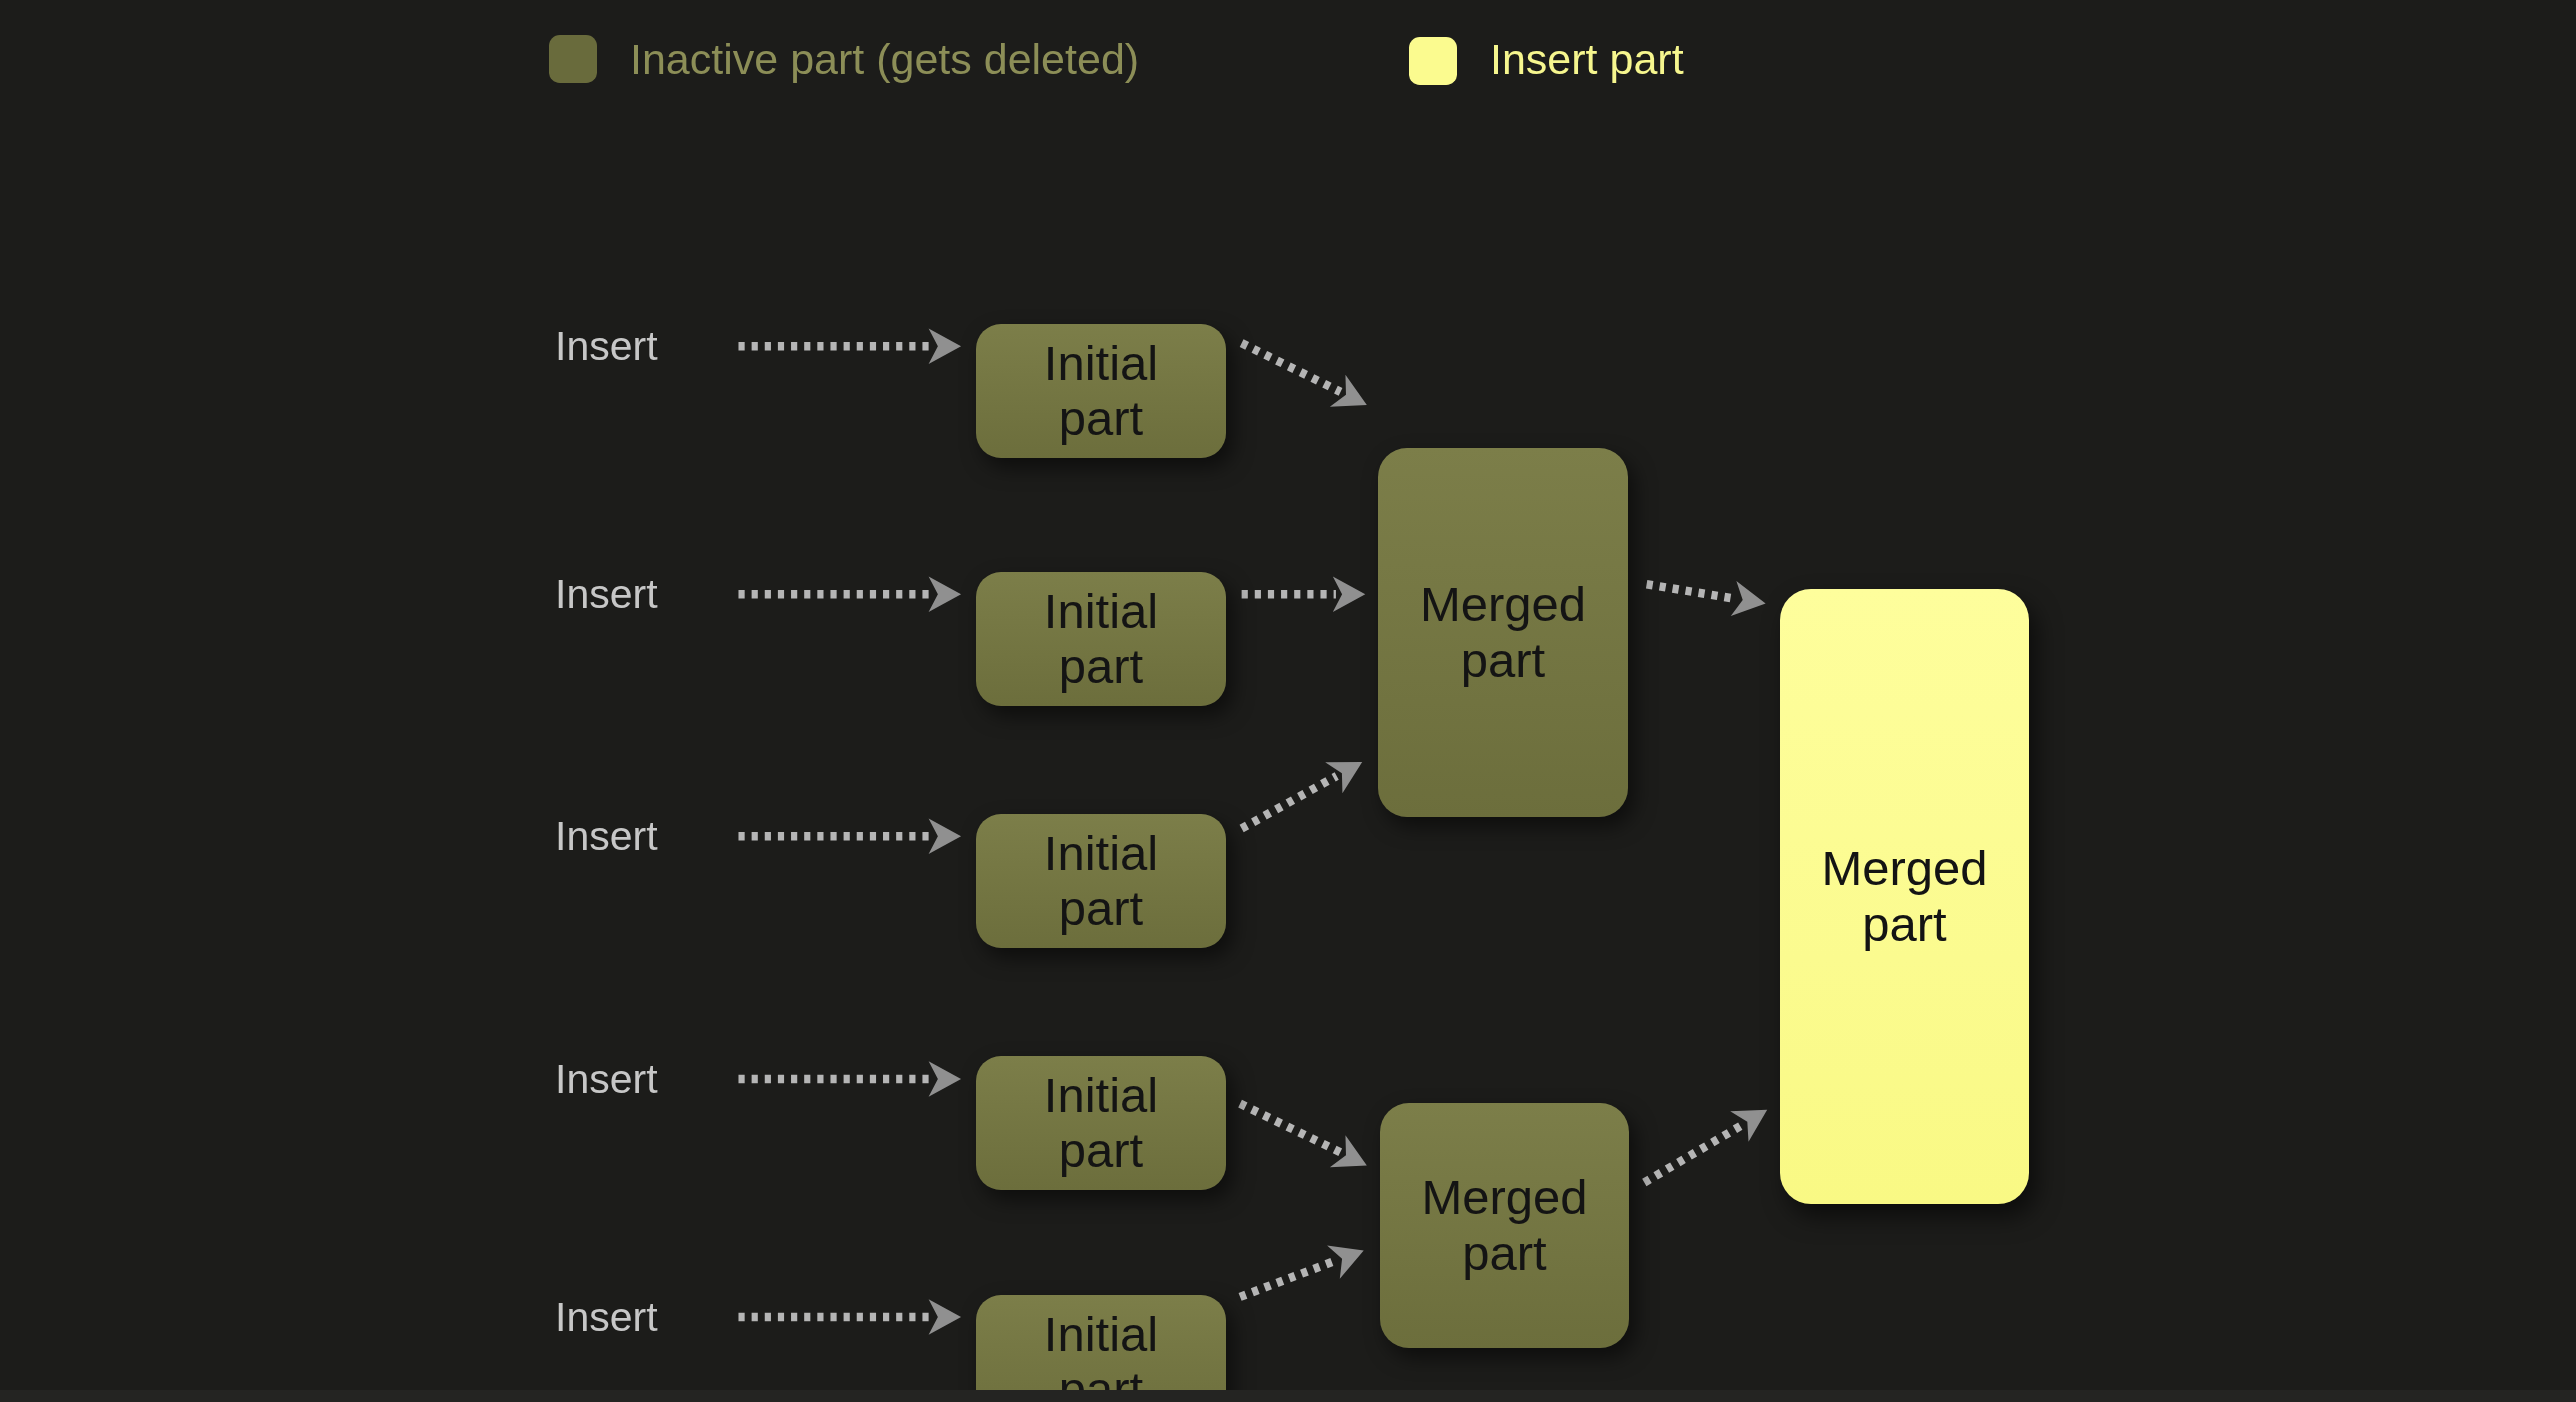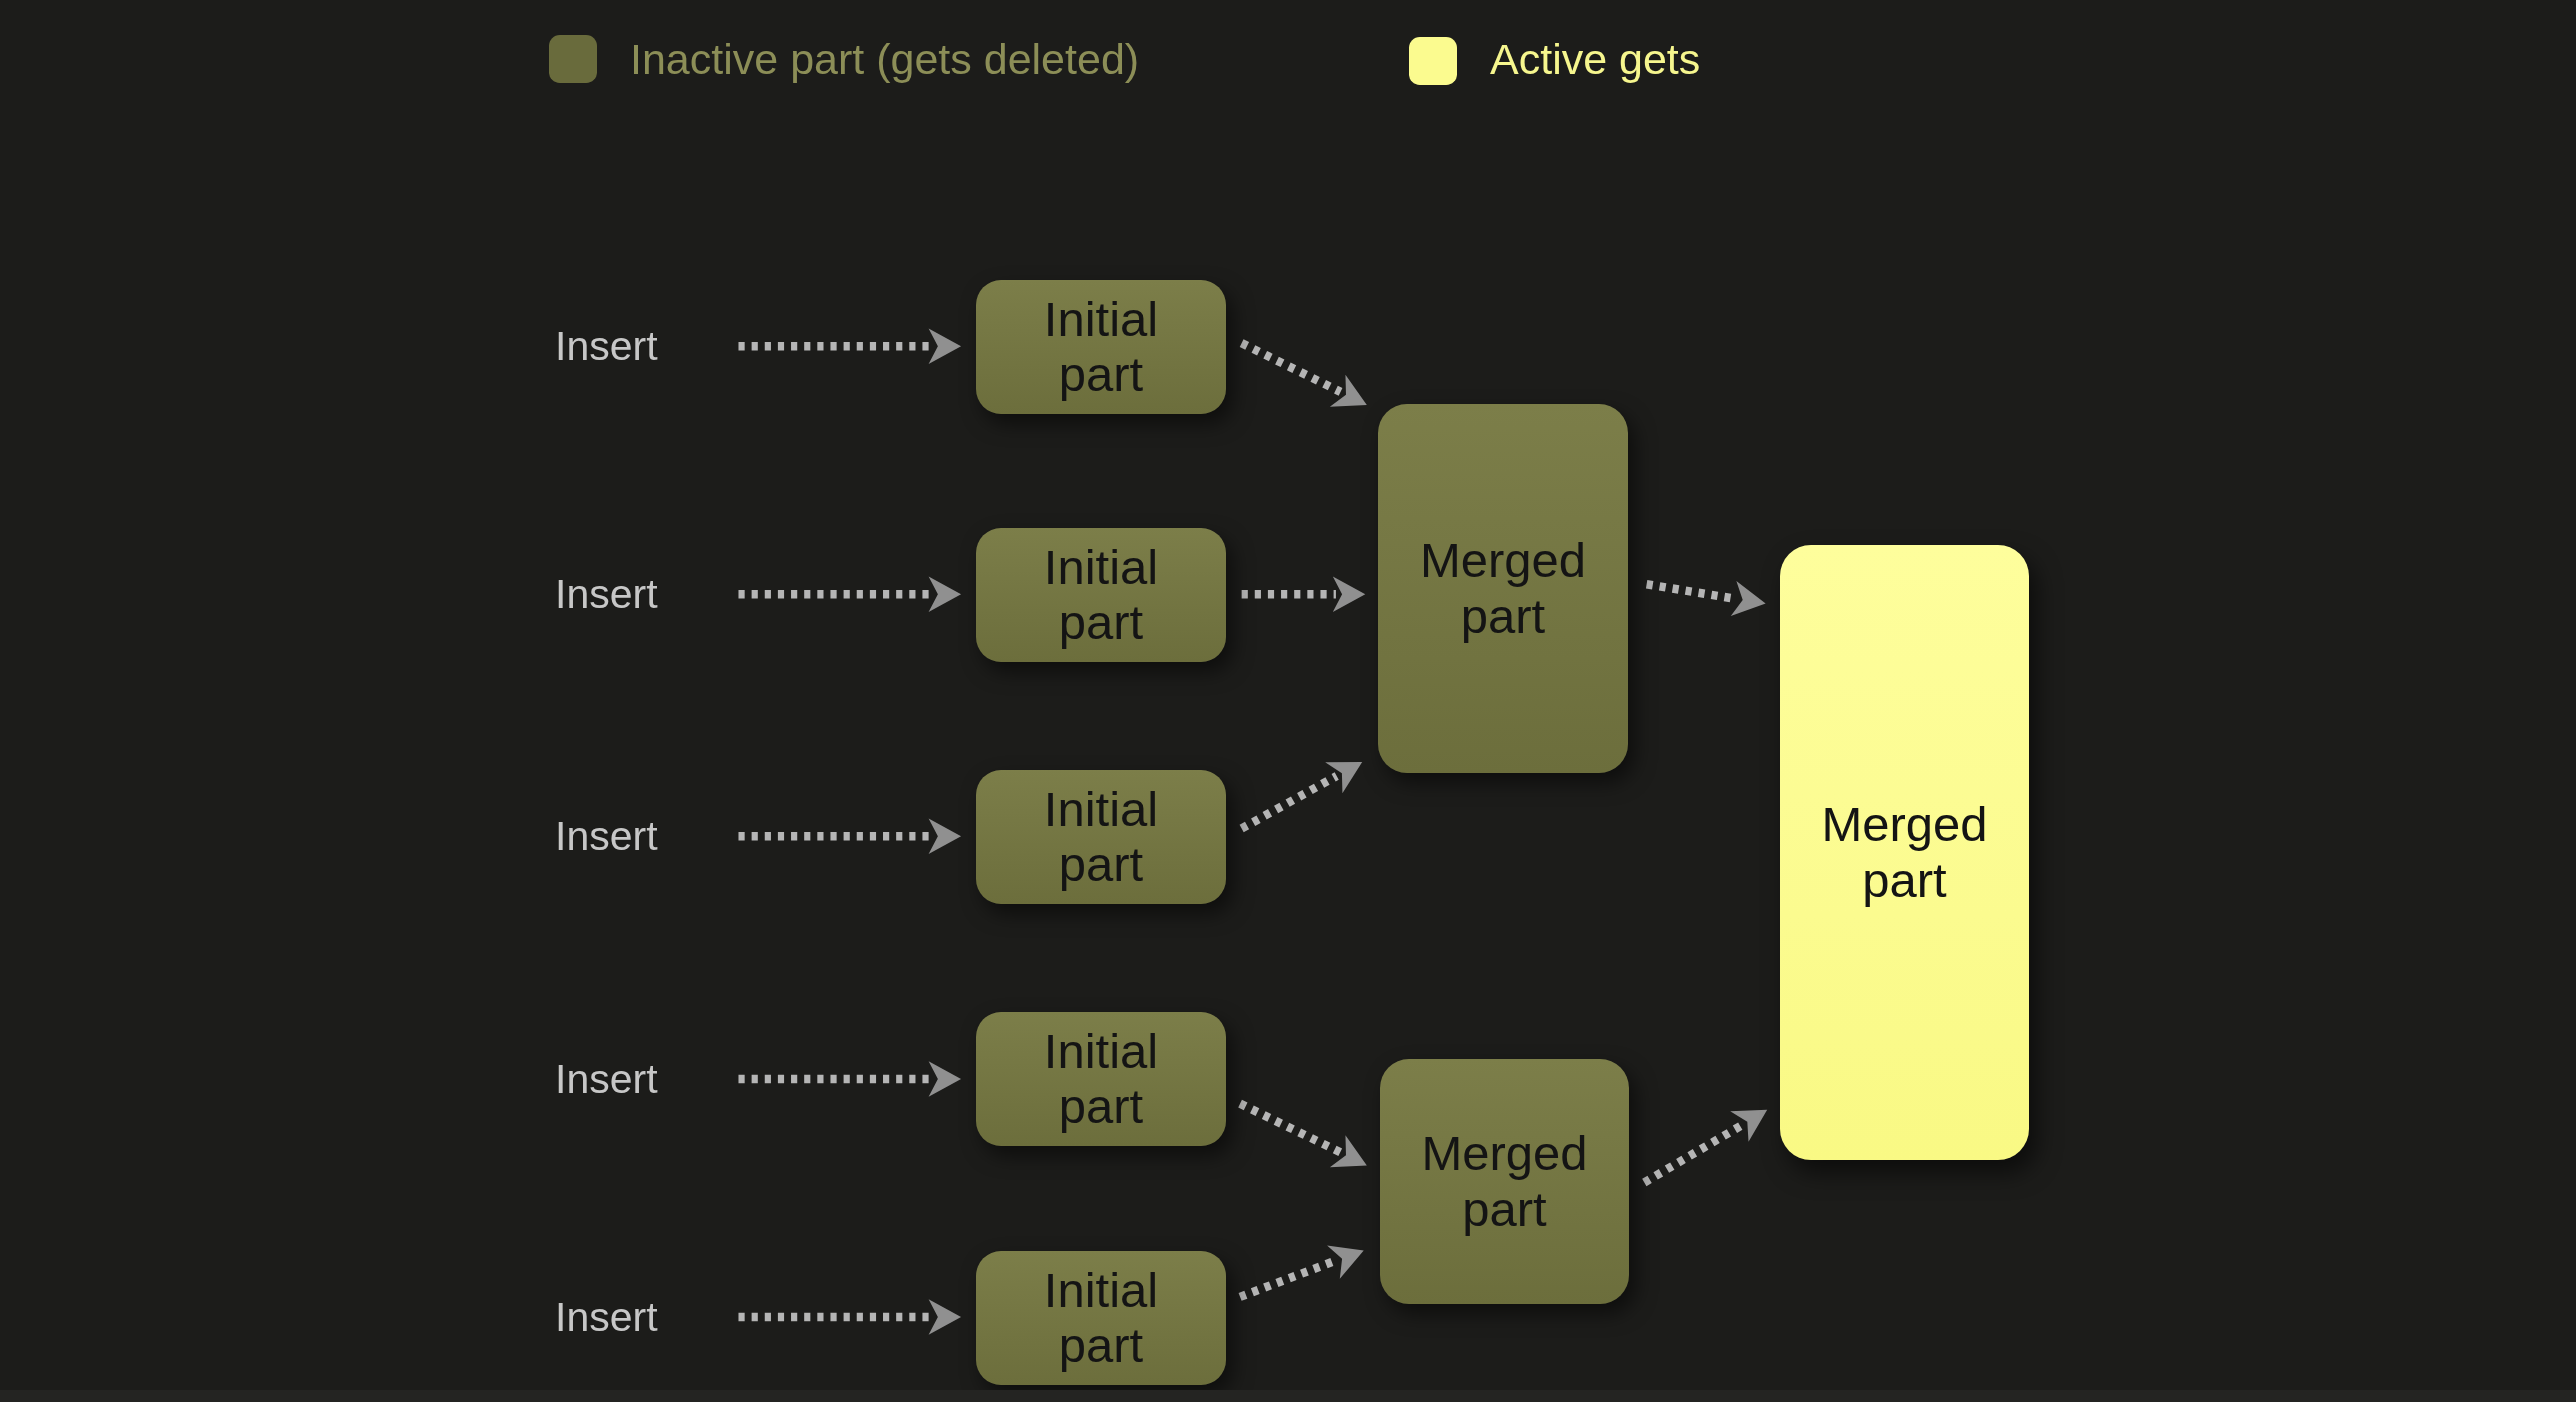--- a/index.html
+++ b/index.html
@@ -62,20 +62,21 @@
     white-space: nowrap;
   }
   
   .box {
     position: absolute;
     display: flex;
     align-items: center;
     justify-content: center;
     text-align: center;
     box-sizing: border-box;
+    margin-top: 44px;
   }
   .box .box-label {
     white-space: pre-line;
     font-size: 49px;
     line-height: 1.13;
     color: var(--box-text, #141414);
   }
   .box.olive {
     background: linear-gradient(180deg, var(--inactive-top, #7c7e49) 0%, var(--inactive-bottom, #6c6e3c) 100%);
     border-radius: 25px;
@@ -163,21 +164,21 @@
     </g>
     <g>
       <line class="dash" x1="2127" y1="1530" x2="2253" y2="1456"></line>
       <polygon class="head" points="0,0 -42,-23 -30,0 -42,23" transform="translate(2286,1436) rotate(-31)"></polygon>
     </g>
   </svg>
 
   <div class="legend-swatch inactive"></div>
   <div class="legend-label inactive">Inactive part (gets deleted)</div>
   <div class="legend-swatch active"></div>
-  <div class="legend-label active">Active gets</div>
+  <div class="legend-label active">Insert part</div>
 
   <div class="insert-label" style="top:314px">Insert</div>
   <div class="insert-label" style="top:562px">Insert</div>
   <div class="insert-label" style="top:804px">Insert</div>
   <div class="insert-label" style="top:1047px">Insert</div>
   <div class="insert-label" style="top:1285px">Insert</div>
 
   <div class="box olive initial" id="initial-1">
     <span class="box-label">Initial
 part</span>

